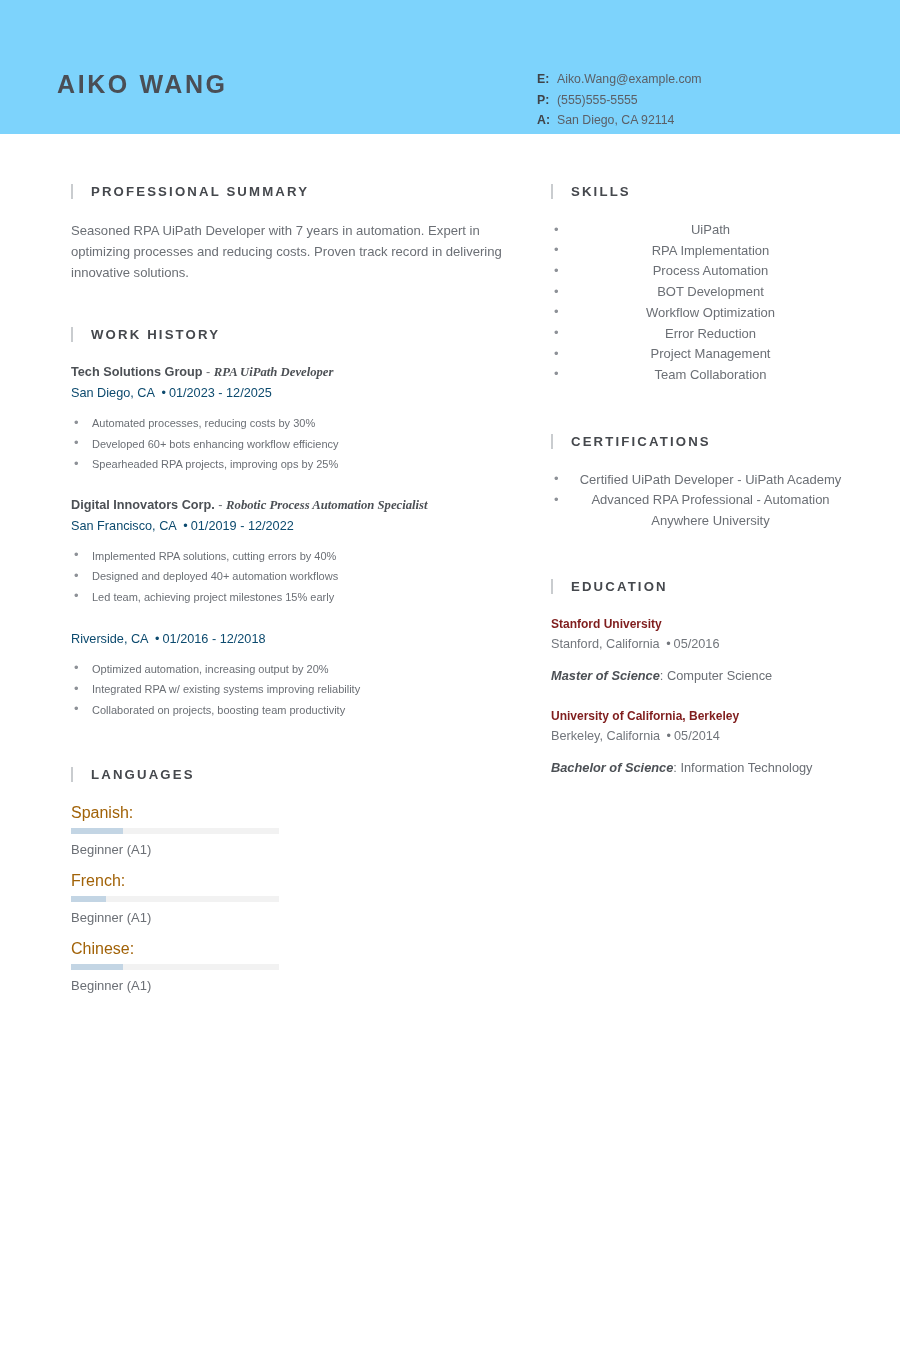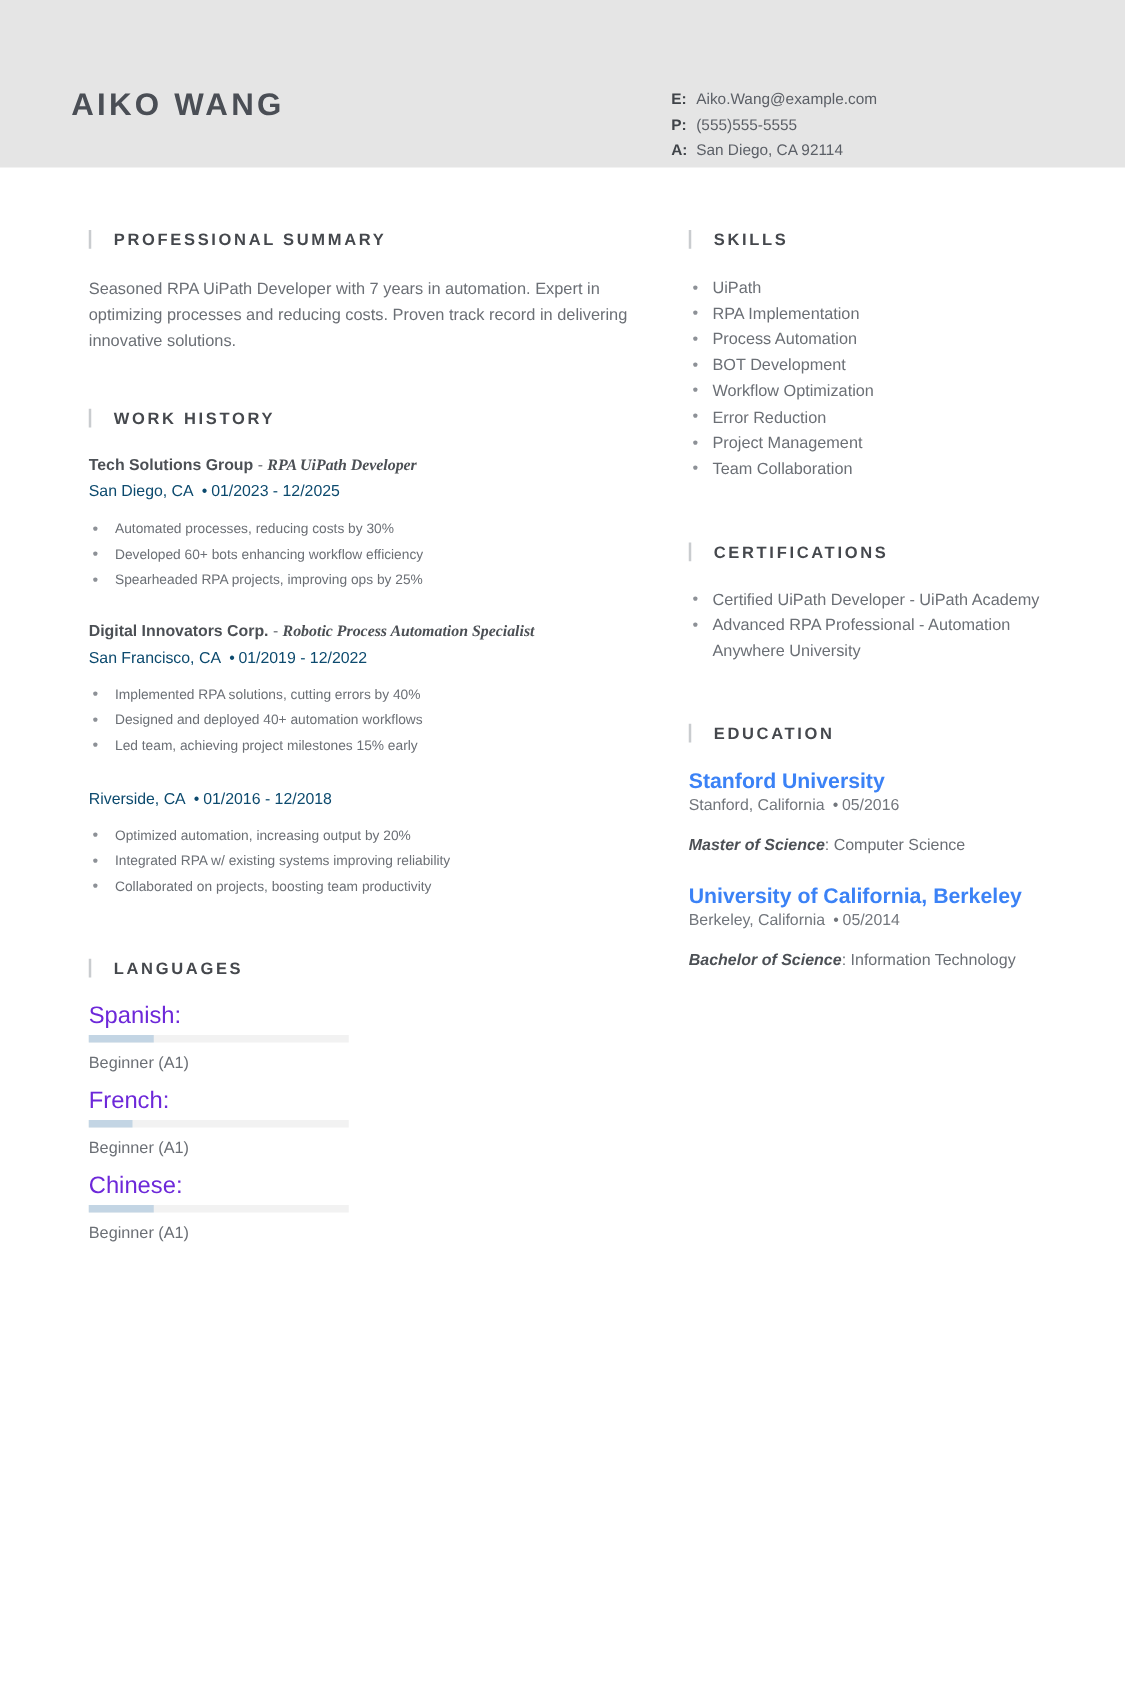--- a/index.html
+++ b/index.html
@@ -10,21 +10,21 @@
     background: #ffffff;
     font-family: "Liberation Sans", sans-serif;
     overflow: hidden;
   }
 
   .page { position: relative; width: 900px; height: 1350px; background: #fff; }
 
   
   .header {
     height: 134px;
-    background: #e5e5e5;
+    background: #7dd3fc;
     position: relative;
   }
   .name {
     position: absolute;
     left: 57px;
     top: 70px;
     font-size: 25px;
     font-weight: 700;
     letter-spacing: 2.6px;
     color: #4a4e55;
@@ -120,42 +120,42 @@
   ul.bullets li::before {
     content: "•";
     position: absolute;
     left: 3px;
     top: -0.5px;
     color: #8d9197;
     font-size: 13px;
   }
 
   
-  ul.dot-list { list-style: none; }
+  ul.dot-list { list-style: none; text-align: center; }
   ul.dot-list li {
     position: relative;
     padding-left: 19px;
     font-size: 13px;
     line-height: 20.7px;
     color: #6b6f75;
   }
   ul.dot-list li::before {
     content: "•";
     position: absolute;
     left: 3px;
     top: -0.5px;
     color: #8d9197;
   }
 
   
   .edu { margin-bottom: 21px; }
   .edu-school {
-    font-size: 17px;
+    font-size: 12px;
     font-weight: 700;
-    color: #3b82f6;
+    color: #7f1d1d;
     line-height: 19px;
   }
   .edu-meta {
     font-size: 12.7px;
     color: #72767c;
     line-height: 20px;
   }
   .edu-meta .sep { padding: 0 3px; }
   .edu-degree {
     font-size: 12.8px;
@@ -166,22 +166,22 @@
   .edu-degree b { font-weight: 700; font-style: italic; color: #4c5055; }
 
   
   .lang-grid {
     display: flex;
     flex-wrap: wrap;
     width: 440px;
   }
   .lang-item { width: 228px; margin-bottom: 11px; }
   .lang-name {
-    font-size: 19px;
-    color: #6d28d9;
+    font-size: 16px;
+    color: #a16207;
     line-height: 20px;
     margin-bottom: 5px;
   }
   .lang-track {
     width: 208px;
     height: 6px;
     background: #f2f2f2;
   }
   .lang-fill {
     height: 6px;

